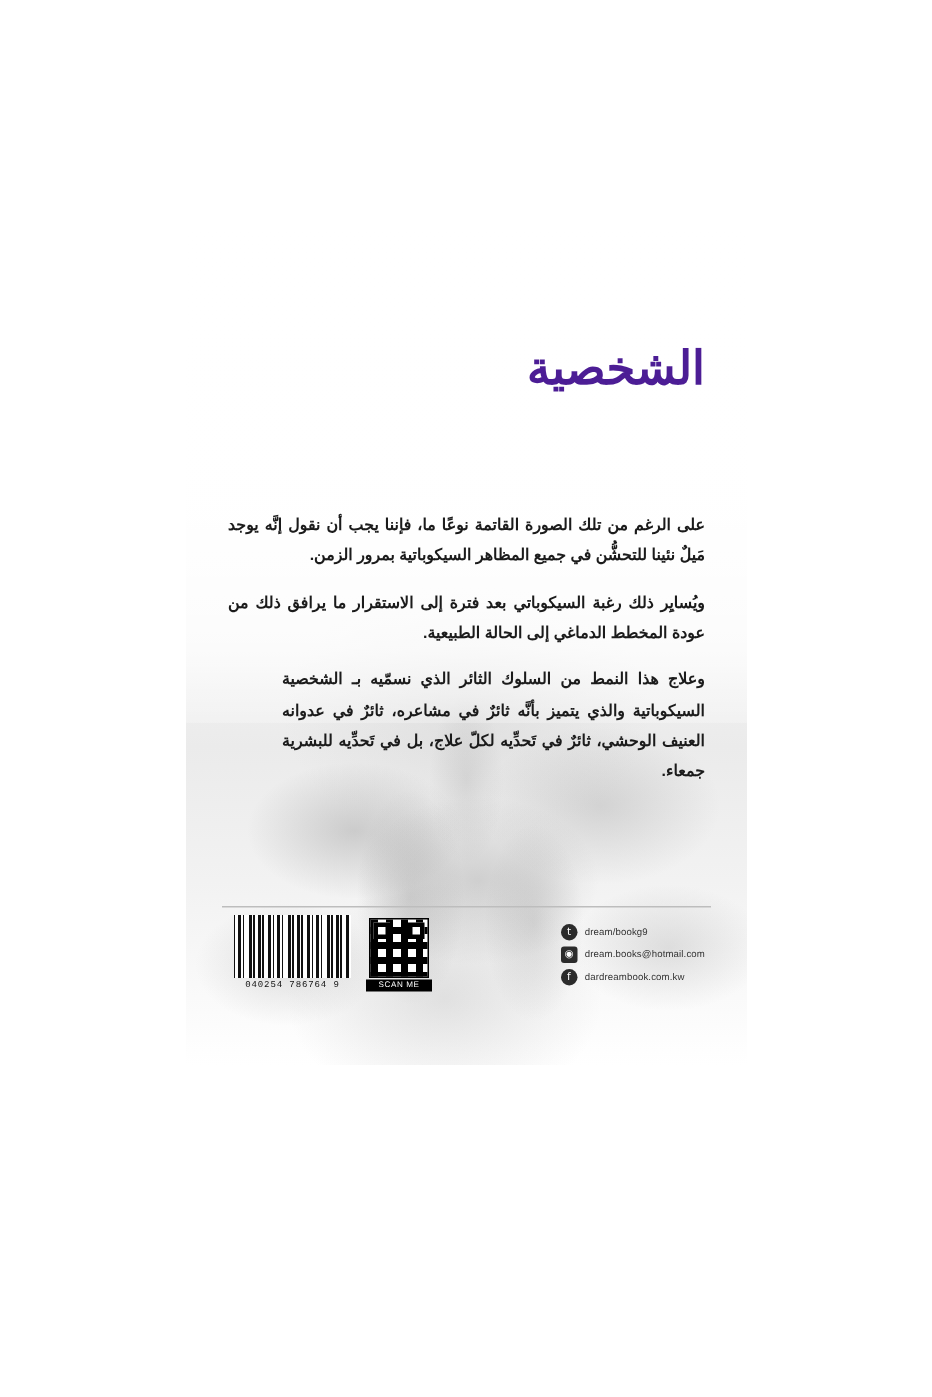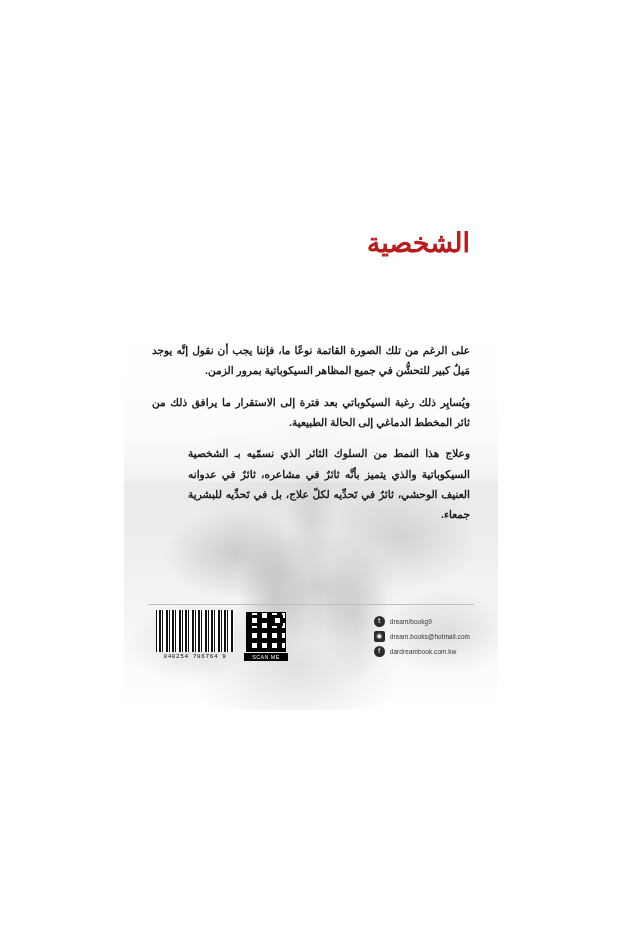--- a/index.html
+++ b/index.html
@@ -64,23 +64,23 @@
 
   
   #title-block {
     position: absolute;
     right: 28px;
     top: 74px;
     width: 318px;
     text-align: right;
   }
   .title-line {
-    color: #b91c1c;
+    color: #4c1d95;
     font-weight: bold;
-    font-size: 27px;
+    font-size: 31px;
     line-height: 1.26;
     letter-spacing: 0px;
   }
 
   
   #body-block {
     position: absolute;
     right: 28px;
     top: 188px;
     width: 318px;
@@ -228,22 +228,22 @@
 
     <div class="photo-layer"></div>
     <div class="photo-shade"></div>
     <div class="photo-wash"></div>
 
     <div id="title-block">
       <div class="title-line">الشخصية</div>
     </div>
 
     <div id="body-block">
-      <p class="para">على الرغم من تلك الصورة القاتمة نوعًا ما، فإننا يجب أن نقول إنَّه يوجد مَيلٌ كبير للتحشُّن في جميع المظاهر السيكوباتية بمرور الزمن.</p>
-      <p class="para">ويُسايِر ذلك رغبة السيكوباتي بعد فترة إلى الاستقرار ما يرافق ذلك من ثائر المخطط الدماغي إلى الحالة الطبيعية.</p>
+      <p class="para">على الرغم من تلك الصورة القاتمة نوعًا ما، فإننا يجب أن نقول إنَّه يوجد مَيلٌ نئينا للتحشُّن في جميع المظاهر السيكوباتية بمرور الزمن.</p>
+      <p class="para">ويُسايِر ذلك رغبة السيكوباتي بعد فترة إلى الاستقرار ما يرافق ذلك من عودة المخطط الدماغي إلى الحالة الطبيعية.</p>
       <p class="para">وعلاج هذا النمط من السلوك الثائر الذي نسمّيه بـ الشخصية السيكوباتية والذي يتميز بأنَّه ثائرٌ في مشاعره، ثائرٌ في عدوانه العنيف الوحشي، ثائرٌ في تَحدِّيه لكلّ علاج، بل في تَحدِّيه للبشرية جمعاء.</p>
     </div>
 
     <div id="footer-strip">
       <div class="rule"></div>
 
       <div id="contacts">
         <div class="contact-row">
           <span class="ic">t</span>
           <span class="contact-text">dream/bookg9</span>

